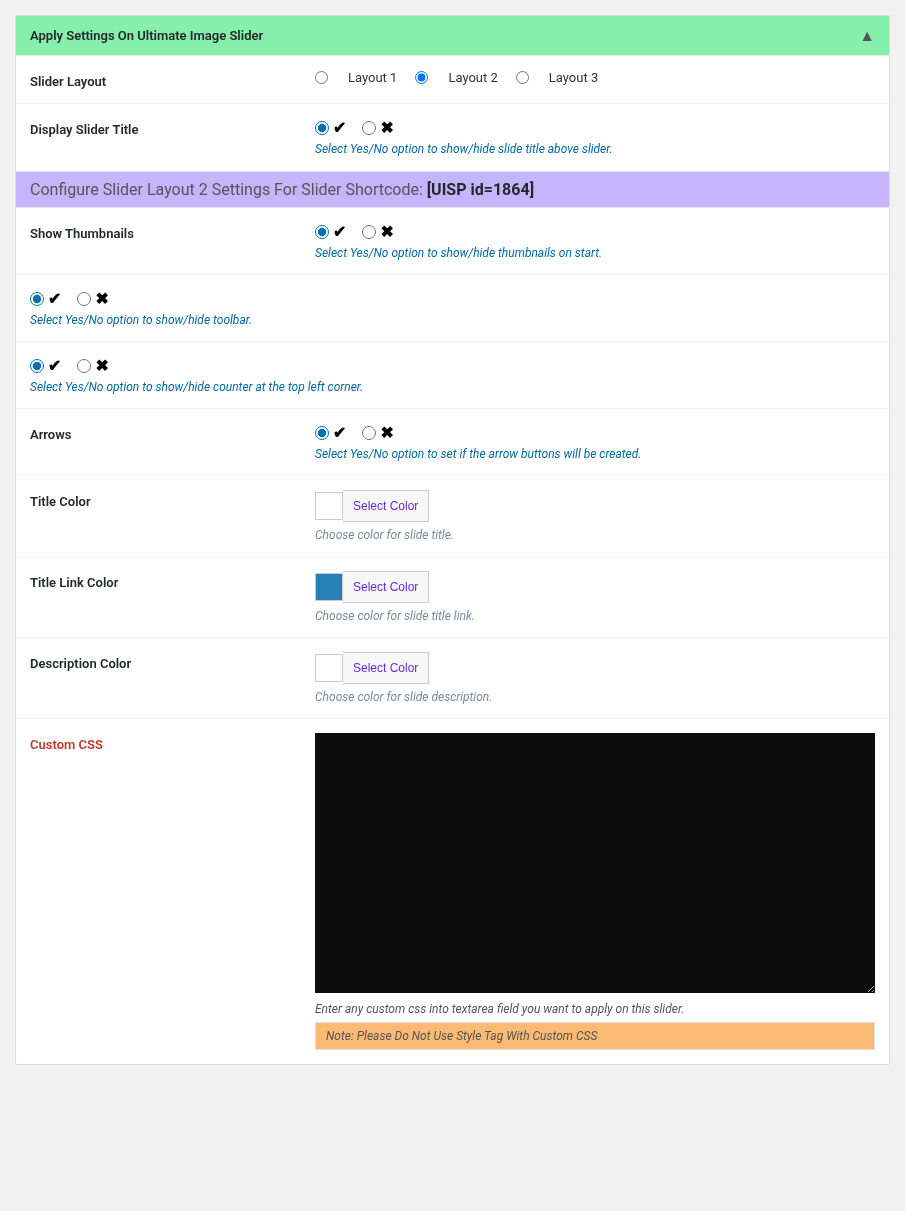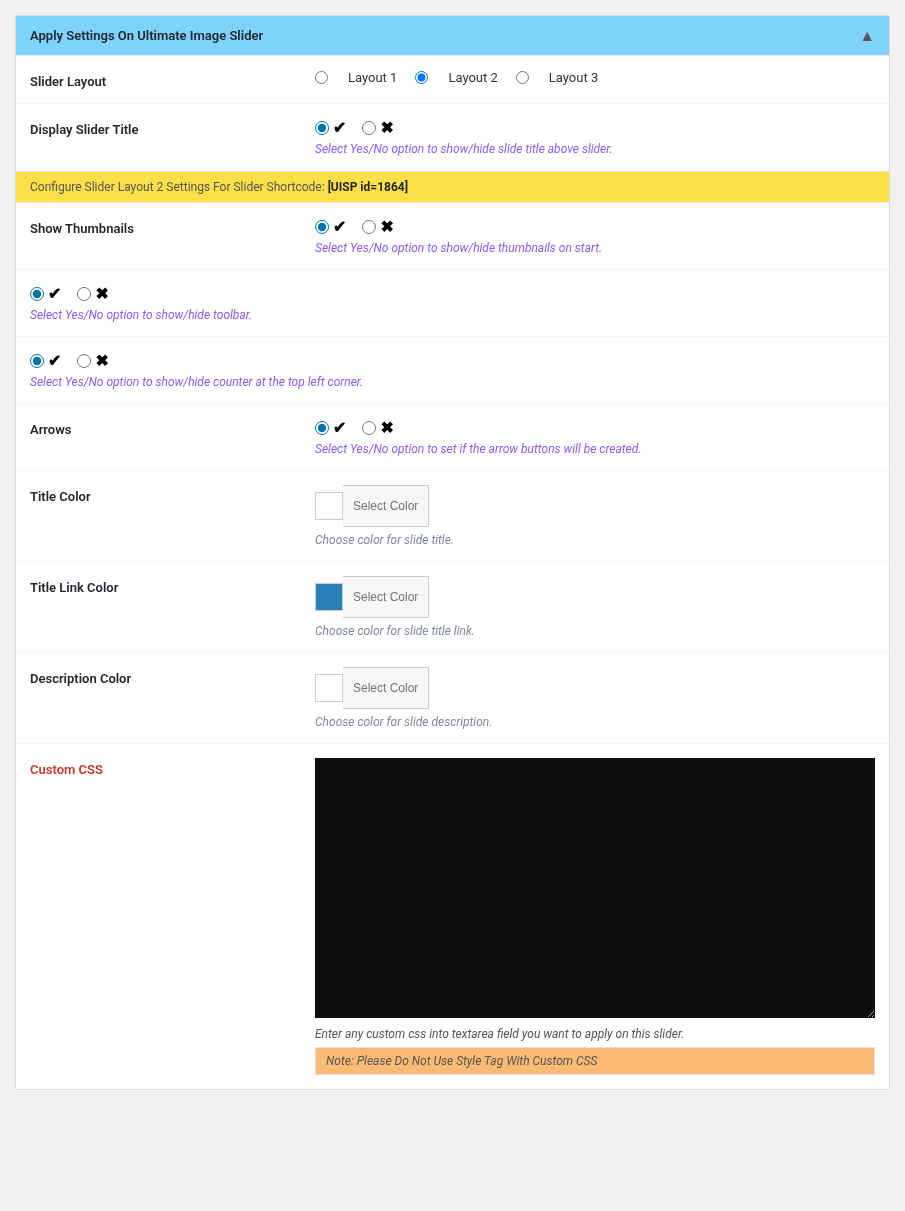--- a/index.html
+++ b/index.html
@@ -13,21 +13,21 @@
       background: #fff;
       border: 1px solid #ddd;
       margin: 15px;
       border-radius: 2px;
     }
     .panel-header {
       display: flex;
       justify-content: space-between;
       align-items: center;
       padding: 10px 14px;
-      background: #7dd3fc;
+      background: #86efac;
       border-bottom: 1px solid #eee;
       font-size: 13px;
       font-weight: 600;
       color: #23282d;
     }
     .panel-header .arrow {
       font-size: 16px;
       color: #555;
     }
     .panel-body {
@@ -79,30 +79,30 @@
       color: #000;
       font-weight: bold;
     }
     .cross-mark {
       font-size: 16px;
       color: #000;
       font-weight: bold;
     }
     .hint-text {
       font-size: 12px;
-      color: #8b5cf6;
+      color: #0369a1;
       margin-top: 5px;
       font-style: italic;
     }
     .section-divider {
-      background: #fde047;
+      background: #c4b5fd;
       border-bottom: 1px solid #e5e5e5;
       border-top: 1px solid #e5e5e5;
       padding: 8px 14px;
-      font-size: 12px;
+      font-size: 16px;
       color: #555;
     }
     .section-divider .shortcode {
       font-weight: bold;
       color: #23282d;
     }
     .color-picker-row {
       display: flex;
       align-items: center;
       gap: 0;
@@ -120,22 +120,22 @@
     .color-swatch.blue {
       background: #2980b9;
     }
     .select-color-btn {
       padding: 4px 10px;
       font-size: 12px;
       background: #f7f7f7;
       border: 1px solid #ccc;
       border-left: none;
       cursor: pointer;
-      color: #737373;
-      height: 42px;
+      color: #6d28d9;
+      height: 32px;
       line-height: 1.4;
     }
     .color-hint {
       font-size: 12px;
       color: #7c8a9e;
       margin-top: 6px;
       font-style: italic;
     }
     .custom-css-textarea {
       width: 100%;

